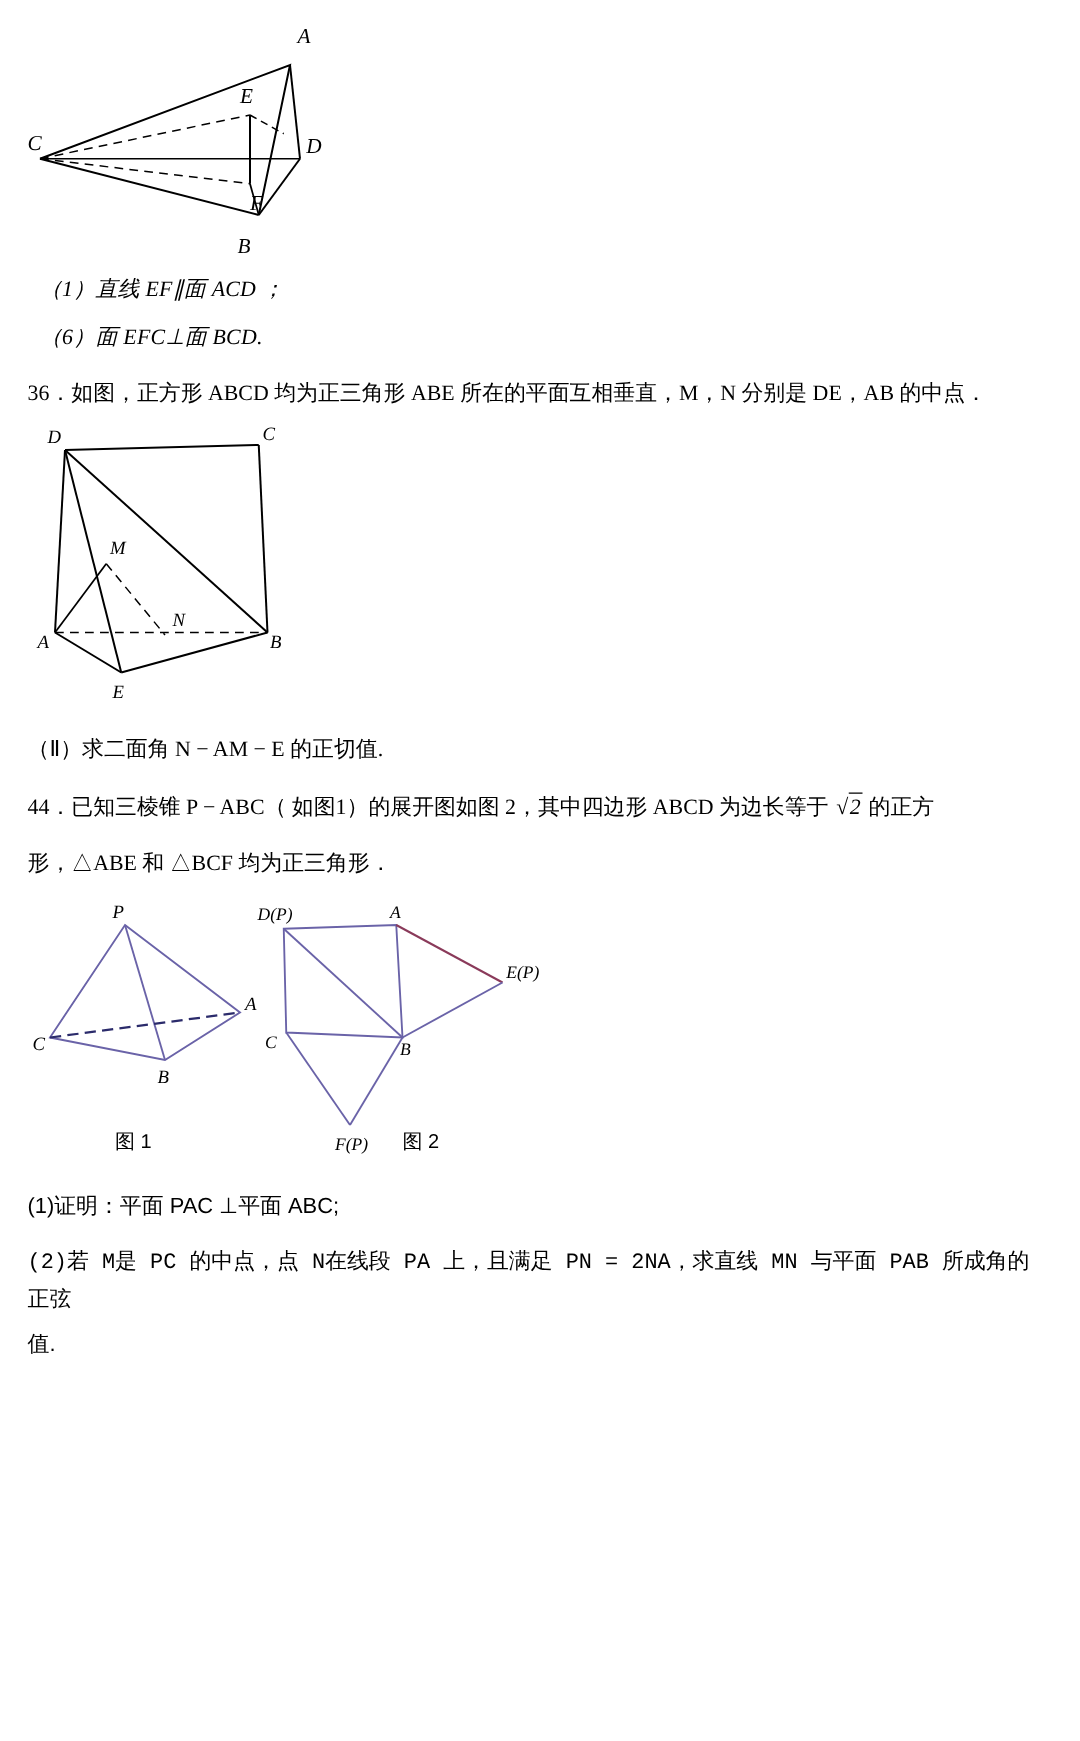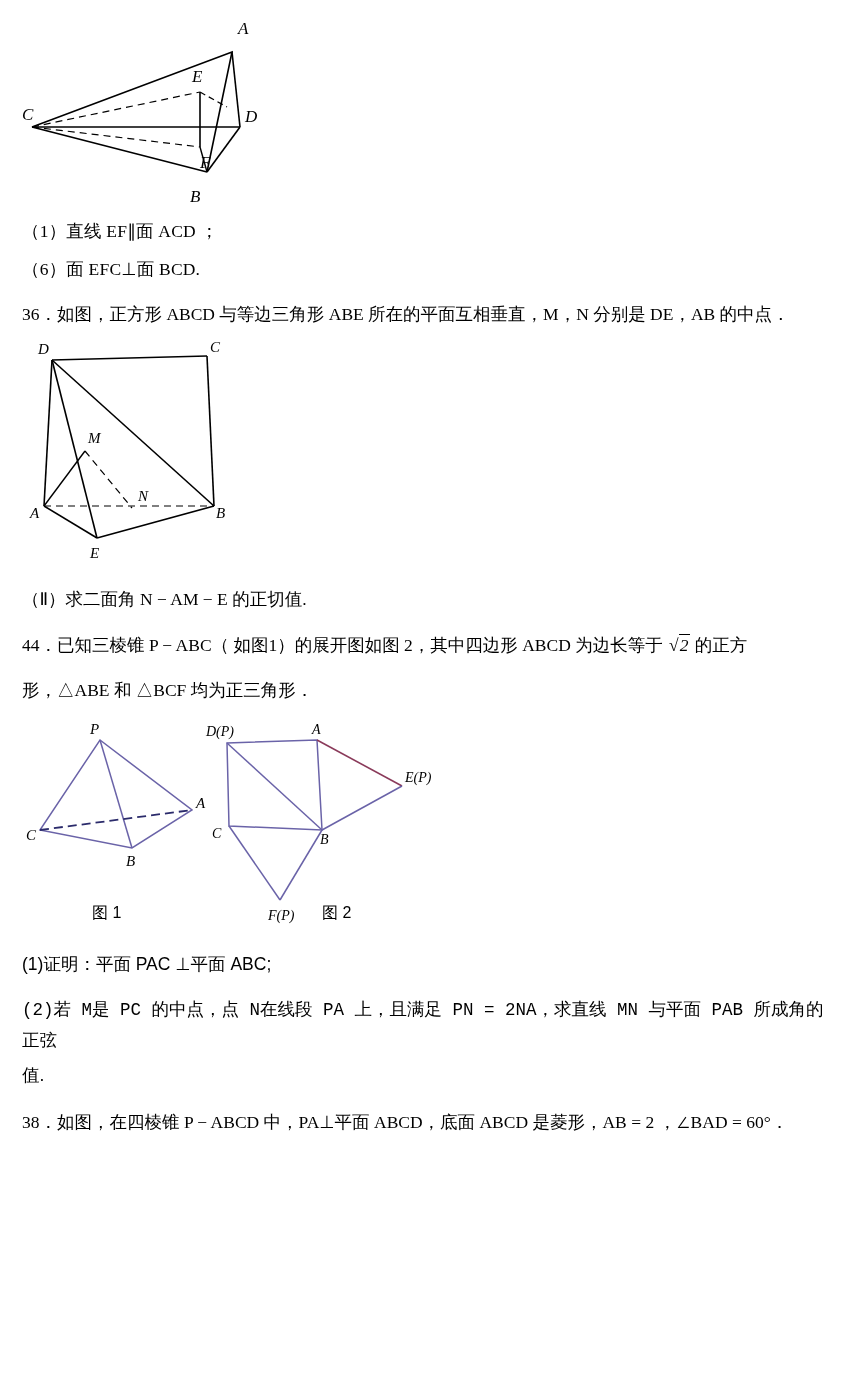--- a/index.html
+++ b/index.html
@@ -31,20 +31,22 @@
     position: relative;
     margin: 0;
   }
   .para {
     font-size: 17.5px;
     line-height: 1.6;
     margin: 10px 0 0 0;
     letter-spacing: 0.2px;
   }
   .para.indent {
+    margin-left: 10px;
+    font-style: italic;
   }
   .q {
     font-size: 17.5px;
     line-height: 1.75;
     margin: 16px 0 0 0;
   }
   .sq {
     display: inline-block;
     position: relative;
     padding-left: 2px;
@@ -89,21 +91,21 @@
         <text class="small-label" x="223" y="110" font-size="17">D</text>
         <text class="small-label" x="178" y="156" font-size="17">F</text>
         <text class="small-label" x="168" y="190" font-size="17">B</text>
       </svg>
     </div>
 
     <p class="para indent">（1）直线 EF∥面 ACD ；</p>
     <p class="para indent">（6）面 EFC⊥面 BCD.</p>
 
     <p class="q">
-      <span>36．</span><span>如图，正方形 ABCD 与等边三角形 ABE 所在的平面互相垂直，M，N 分别是 DE，AB 的中点．</span>
+      <span>36．</span><span>如图，正方形 ABCD 均为正三角形 ABE 所在的平面互相垂直，M，N 分别是 DE，AB 的中点．</span>
     </p>
 
     <div class="figwrap fig" style="margin-top:8px;">
       <svg width="280" height="230" viewBox="0 0 280 230">
         <line x1="30" y1="22" x2="185" y2="18" stroke="#000" stroke-width="1.6"></line>
         <line x1="30" y1="22" x2="22" y2="168" stroke="#000" stroke-width="1.6"></line>
         <line x1="185" y1="18" x2="192" y2="168" stroke="#000" stroke-width="1.6"></line>
         <line x1="22" y1="168" x2="192" y2="168" stroke="#000" stroke-width="1.2" stroke-dasharray="7,5"></line>
         <line x1="30" y1="22" x2="192" y2="168" stroke="#000" stroke-width="1.6"></line>
         <line x1="22" y1="168" x2="75" y2="200" stroke="#000" stroke-width="1.6"></line>
@@ -154,18 +156,15 @@
 
         <text x="70" y="200" font-size="16" font-family="'Liberation Sans', sans-serif">图 1</text>
         <text x="300" y="200" font-size="16" font-family="'Liberation Sans', sans-serif">图 2</text>
       </svg>
     </div>
 
     <p class="q" style="font-family:Liberation Sans, sans-serif;">(1)证明：平面 PAC ⊥平面 ABC;</p>
     <p class="q" style="font-family:Liberation Mono, monospace;">(2)若 M是 PC 的中点，点 N在线段 PA 上，且满足 PN = 2NA，求直线 MN 与平面 PAB 所成角的正弦</p>
     <p class="q" style="margin-top:4px; font-family:'Liberation Sans', sans-serif;">值.</p>
 
-    <p class="q">
-      <span>38．</span><span>如图，在四棱锥 P − ABCD 中，PA⊥平面 ABCD，底面 ABCD 是菱形，AB = 2 ，∠BAD = 60°．</span>
-    </p>
 
   </div>
 </div>
 
 </body></html>

